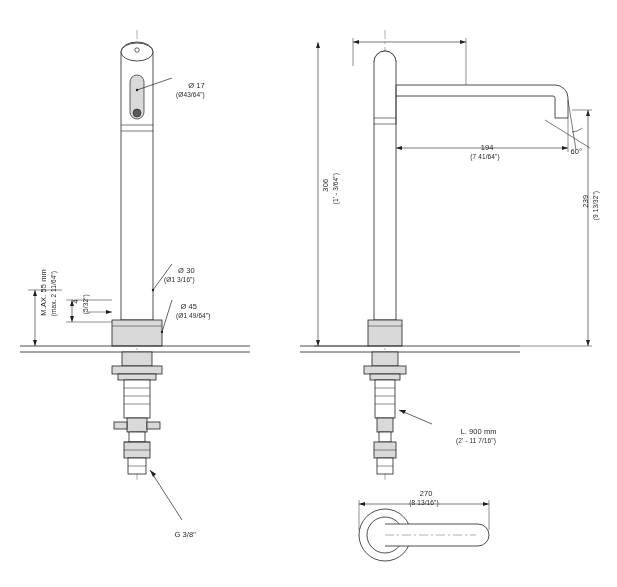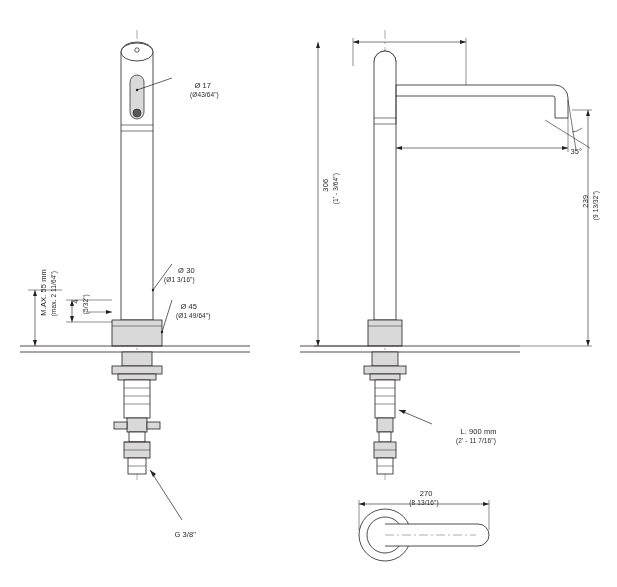--- a/index.html
+++ b/index.html
@@ -189,21 +189,21 @@
       <line x1="359" y1="504" x2="489" y2="504"></line>
       <polygon points="359,504 365,502 365,506" fill="#231f20" stroke="none"></polygon>
       <polygon points="489,504 483,502 483,506" fill="#231f20" stroke="none"></polygon>
       <line x1="359" y1="500" x2="359" y2="530" stroke-width="0.5"></line>
       <line x1="489" y1="500" x2="489" y2="530" stroke-width="0.5"></line>
     </g>
 
   </g>
 </svg>
 
-<div class="lbl" style="left:190px;top:72px;">
+<div class="lbl" style="left:176px;top:72px;text-align:right;">
   <span>Ø 17</span><br><span class="sub">(Ø43/64")</span>
 </div>
 
 <div class="lbl" style="left:164px;top:257px;text-align:right;">
   <span>Ø 30</span><br><span class="sub">(Ø1 3/16")</span>
 </div>
 
 <div class="lbl" style="left:176px;top:293px;">
   <span>Ø 45</span><br><span class="sub">(Ø1 49/64")</span>
 </div>
@@ -220,37 +220,40 @@
 </div>
 <div class="lbl rot sub" style="left:72px;top:318px;transform:rotate(-90deg);font-size:6.5px;">
   <span>(5/32")</span>
 </div>
 
 <div class="lbl" style="left:170px;top:521px;">
   <span>G 3/8"</span>
 </div>
 
 
+<div class="lbl ctr" style="left:455px;top:134px;width:60px;">
+  <span>194</span><br><span class="sub">(7 41/64")</span>
+</div>
 
 <div class="lbl rot" style="left:312px;top:196px;transform:rotate(-90deg);">
   <span>306</span>
 </div>
 <div class="lbl rot sub" style="left:322px;top:208px;transform:rotate(-90deg);font-size:6.5px;">
   <span>(1' - 3/64")</span>
 </div>
 
 <div class="lbl rot" style="left:572px;top:212px;transform:rotate(-90deg);">
   <span>239</span>
 </div>
 <div class="lbl rot sub" style="left:582px;top:224px;transform:rotate(-90deg);font-size:6.5px;">
   <span>(9 13/32")</span>
 </div>
 
 <div class="lbl" style="left:566px;top:138px;">
-  <span>35°</span>
+  <span>60°</span>
 </div>
 
 <div class="lbl" style="left:456px;top:418px;">
   <span>L. 900 mm</span><br><span class="sub">(2' - 11 7/16")</span>
 </div>
 
 <div class="lbl ctr" style="left:394px;top:480px;width:60px;">
   <span>270</span><br><span class="sub">(8 13/16")</span>
 </div>
 

